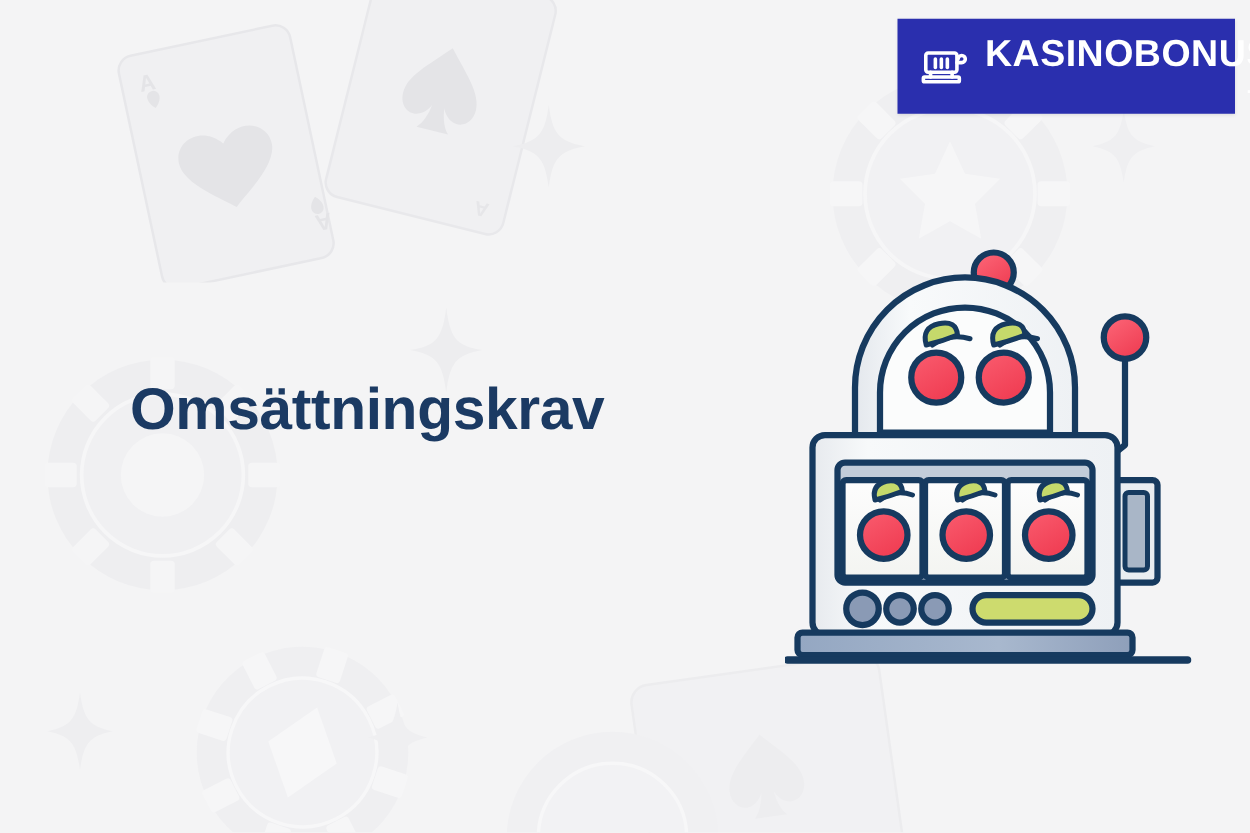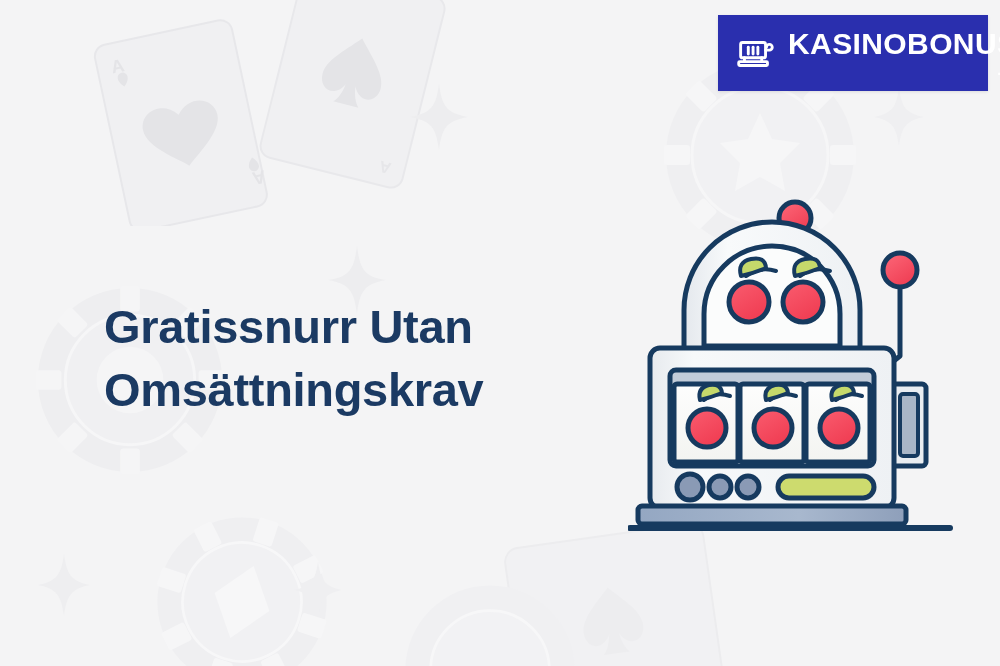--- a/index.html
+++ b/index.html
@@ -221,21 +221,20 @@
         <path d="M8 33 h28 a1 1 0 0 1 1 1 v2 a1 1 0 0 1 -1 1 h-28 a1 1 0 0 1 -1 -1 v-2 a1 1 0 0 1 1 -1 z"></path>
       </g>
     </svg>
     <div class="logo-text-wrap">
       <span class="logo-name">KASINOBONUS</span>
       <span class="logo-tld">.AI</span>
     </div>
   </div>
 
   <div class="title-block">
-    <div class="title-line">Gratissnurr Utan</div>
     <div class="title-line">Omsättningskrav</div>
   </div>
 
   <svg class="slot-art" viewBox="0 0 330 345">
     <defs>
       <linearGradient id="bodyGrad" x1="0" y1="0" x2="1" y2="0">
         <stop offset="0%" stop-color="#e7eaee"></stop>
         <stop offset="18%" stop-color="#f7f9fa"></stop>
         <stop offset="100%" stop-color="#eef1f4"></stop>
       </linearGradient>

